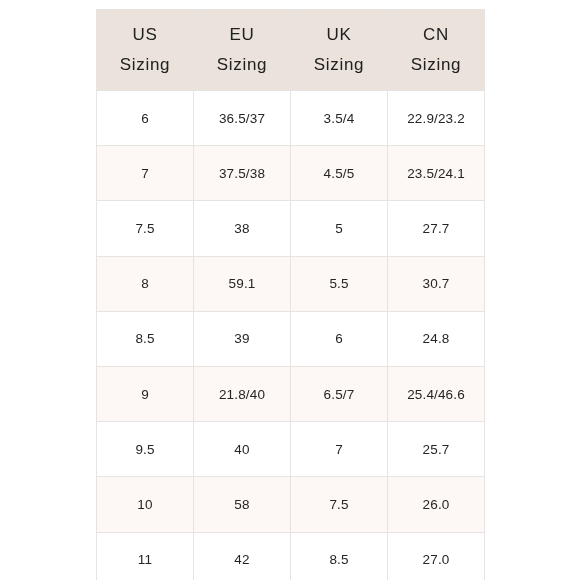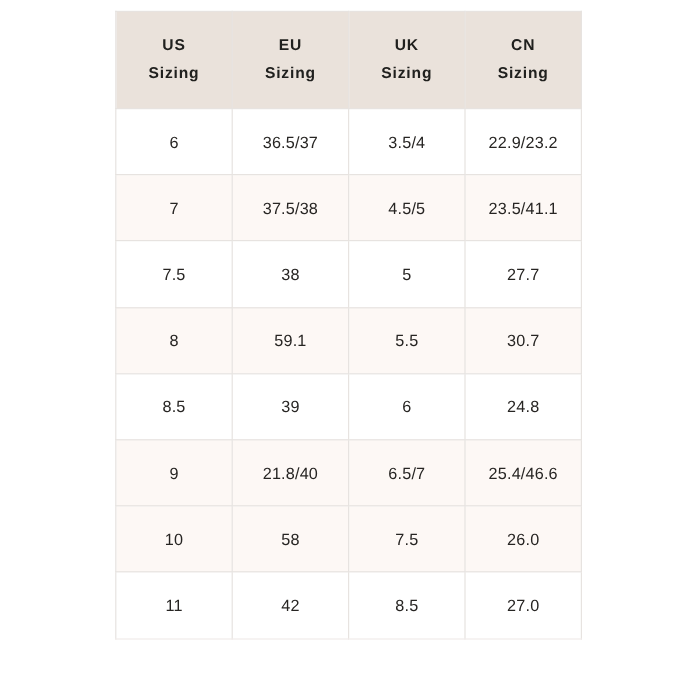--- a/index.html
+++ b/index.html
@@ -38,22 +38,22 @@
     vertical-align: middle;
     padding: 0;
     margin: 0;
   }
 
   
   thead th {
     background: #eae2db;
     height: 80px;
     color: #20201e;
-    font-size: 13px;
-    font-weight: 700;
+    font-size: 17px;
+    font-weight: 400;
     letter-spacing: 0.7px;
     line-height: 1.75;
     border-color: #ded6cf;
   }
   thead th .hdr-line {
     display: block;
   }
 
   
   tbody td {
@@ -108,21 +108,21 @@
       <tr>
         <td>6</td>
         <td>36.5/37</td>
         <td>3.5/4</td>
         <td>22.9/23.2</td>
       </tr>
       <tr class="alt">
         <td>7</td>
         <td>37.5/38</td>
         <td>4.5/5</td>
-        <td>23.5/41.1</td>
+        <td>23.5/24.1</td>
       </tr>
       <tr>
         <td>7.5</td>
         <td>38</td>
         <td>5</td>
         <td>27.7</td>
       </tr>
       <tr class="alt">
         <td>8</td>
         <td>59.1</td>
@@ -134,20 +134,26 @@
         <td>39</td>
         <td>6</td>
         <td>24.8</td>
       </tr>
       <tr class="alt">
         <td>9</td>
         <td>21.8/40</td>
         <td>6.5/7</td>
         <td>25.4/46.6</td>
       </tr>
+      <tr>
+        <td>9.5</td>
+        <td>40</td>
+        <td>7</td>
+        <td>25.7</td>
+      </tr>
       <tr class="alt">
         <td>10</td>
         <td>58</td>
         <td>7.5</td>
         <td>26.0</td>
       </tr>
       <tr>
         <td>11</td>
         <td>42</td>
         <td>8.5</td>

